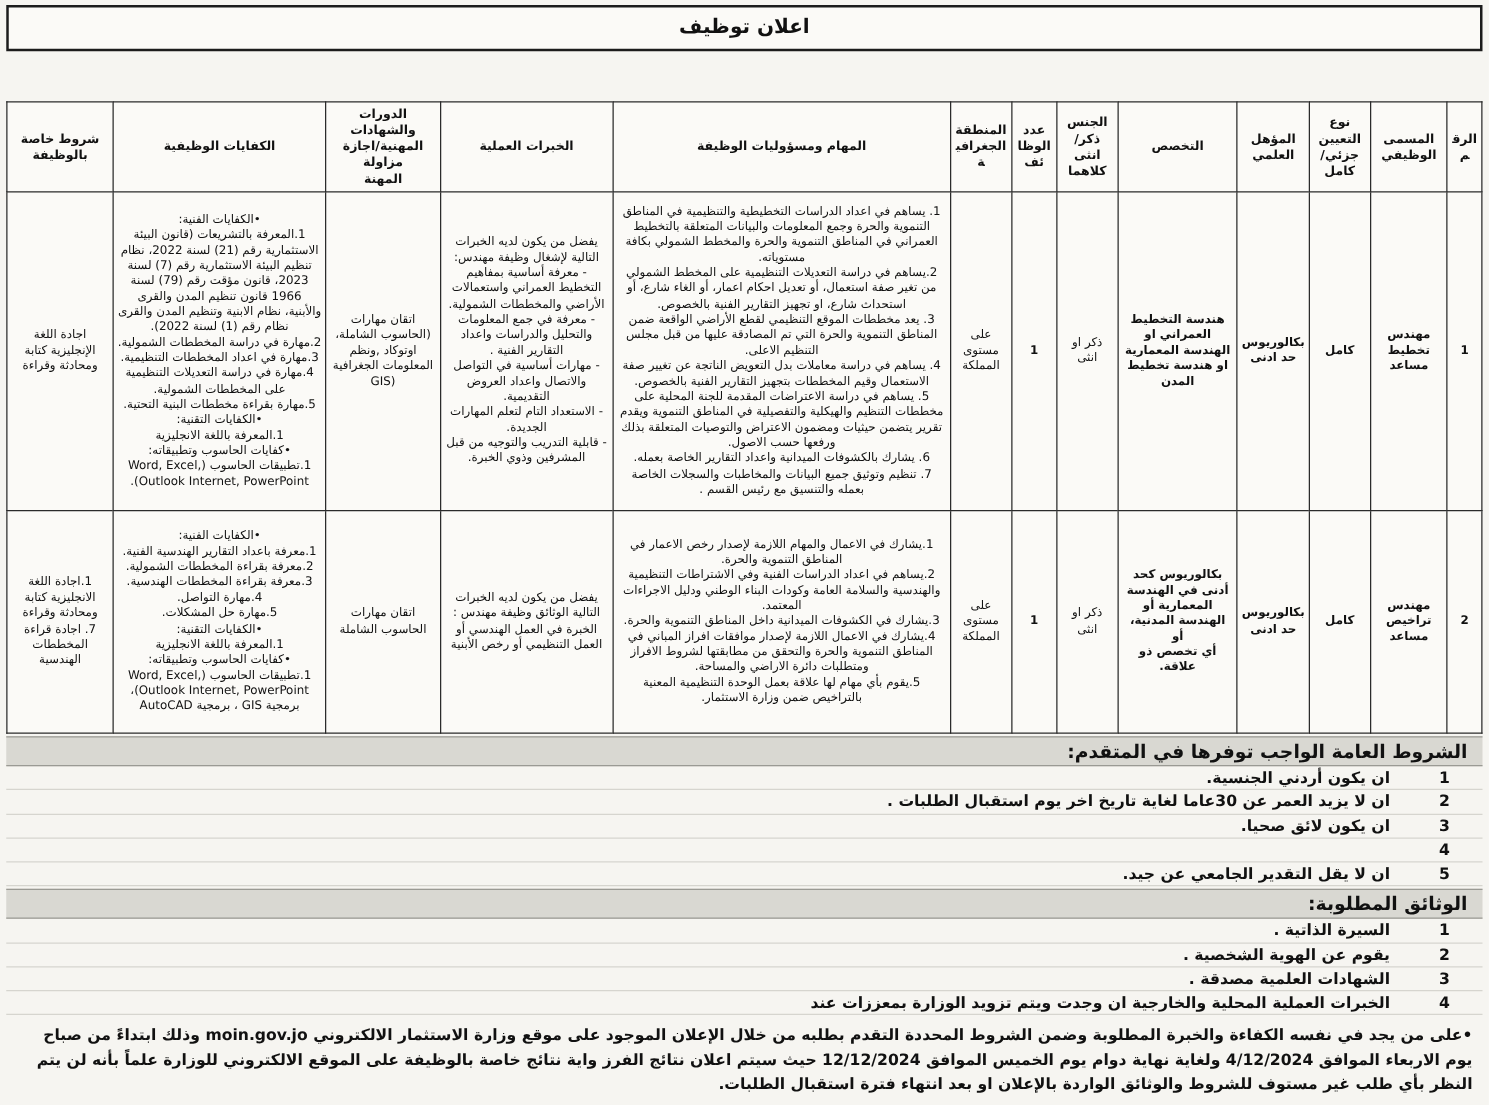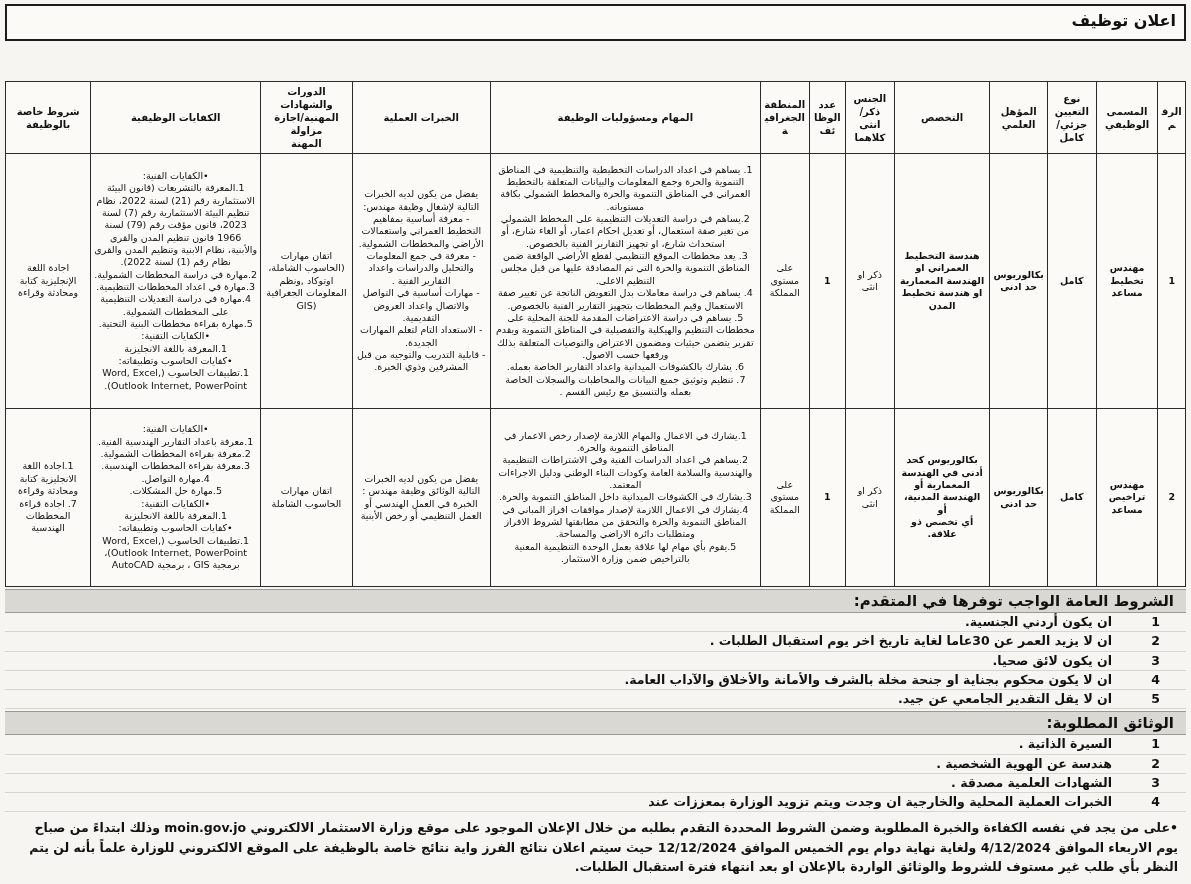--- a/index.html
+++ b/index.html
@@ -7,21 +7,21 @@
     width:1191px;height:884px;overflow:hidden;
     background:#f6f5f1;
     font-family:"DejaVu Sans","Liberation Sans",sans-serif;
     direction:rtl;color:#111;
   }
   .page{padding:4px 5px;}
   .title-box{
     border:2px solid #1c1c1c;background:#fbfaf7;
     text-align:center;padding:5px 8px 9px;margin-bottom:40px;
   }
-  .title{font-size:16px;font-weight:bold;text-align:right;}
+  .title{font-size:16px;font-weight:bold;}
   .subtitle{font-size:14px;font-weight:bold;margin-top:6px;}
 
   table.jobs{
     width:100%;border-collapse:collapse;table-layout:fixed;background:#fbfaf7;
   }
   table.jobs th, table.jobs td{
     border:1px solid #2b2b2b;
     padding:3px 3px;
     font-size:9.5px;line-height:1.3;
     text-align:center;vertical-align:middle;
@@ -205,37 +205,36 @@
     <div class="list-item">
       <span class="num">2</span>
       <span class="txt">ان لا يزيد العمر عن 30عاما لغاية تاريخ اخر يوم استقبال الطلبات .</span>
     </div>
     <div class="list-item">
       <span class="num">3</span>
       <span class="txt">ان يكون لائق صحيا.</span>
     </div>
     <div class="list-item">
       <span class="num">4</span>
-      <span class="txt">ان لا يكون محكوم بجناية او جنحة مخلة بالشرف والأمانة والأخلاق والآداب العامة.</span>
     </div>
     <div class="list-item">
       <span class="num">5</span>
       <span class="txt">ان لا يقل التقدير الجامعي عن جيد.</span>
     </div>
   </div>
 
   <div>
     <div class="section-heading">الوثائق المطلوبة:</div>
     <div class="list-item">
       <span class="num">1</span>
       <span class="txt">السيرة الذاتية .</span>
     </div>
     <div class="list-item">
       <span class="num">2</span>
-      <span class="txt">هندسة عن الهوية الشخصية .</span>
+      <span class="txt">يقوم عن الهوية الشخصية .</span>
     </div>
     <div class="list-item">
       <span class="num">3</span>
       <span class="txt">الشهادات العلمية مصدقة .</span>
     </div>
     <div class="list-item">
       <span class="num">4</span>
       <span class="txt">الخبرات العملية المحلية والخارجية ان وجدت ويتم تزويد الوزارة بمعززات عند</span>
     </div>
   </div>

